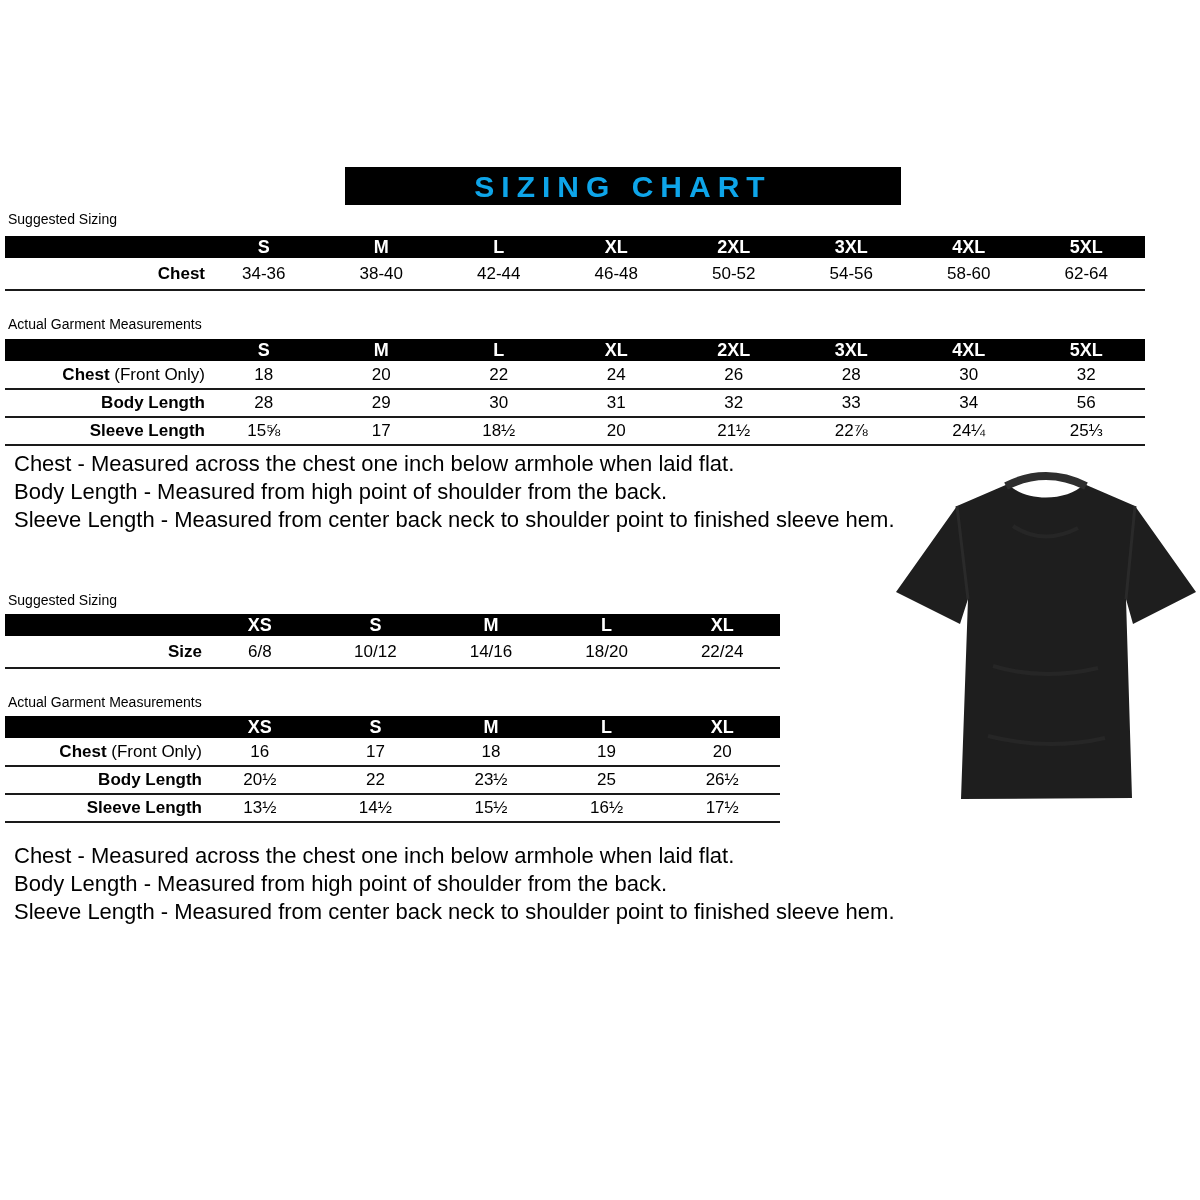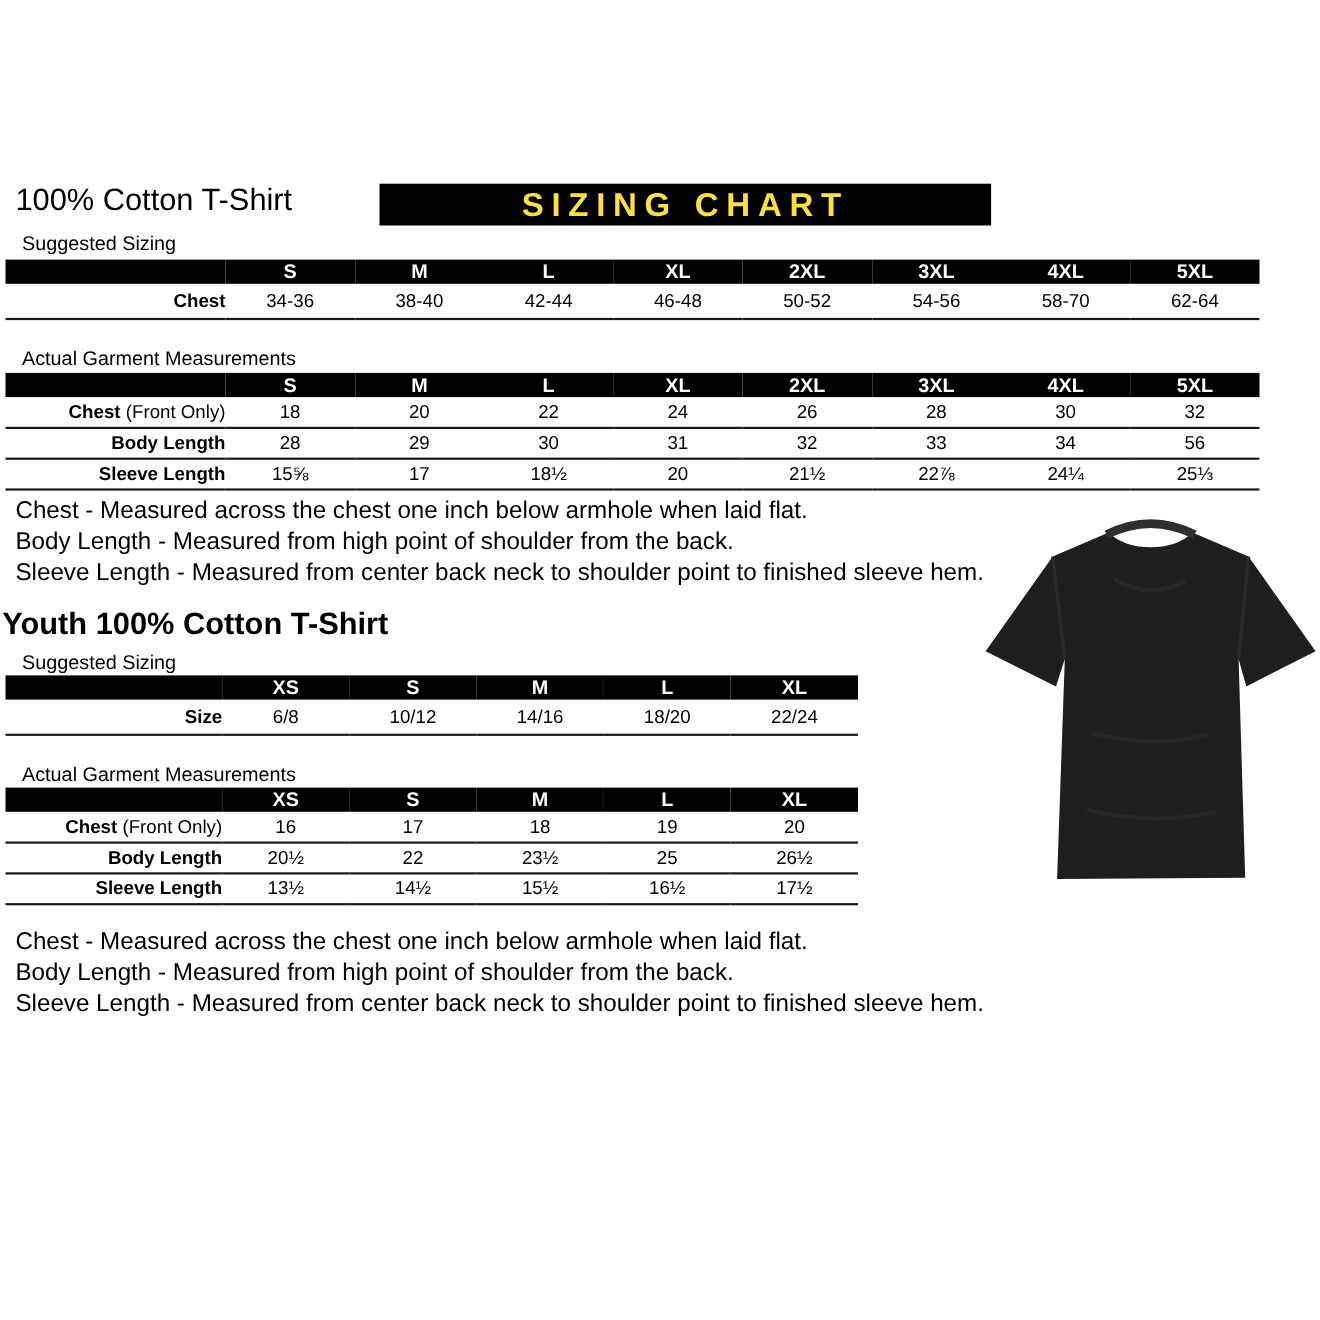--- a/index.html
+++ b/index.html
@@ -10,29 +10,29 @@
     color:#000;
   }
   .page { position:relative; width:1200px; height:1200px; background:#fff; overflow:hidden; }
 
   .adult-title {
     position:absolute; left:14px; top:166px;
     font-size:28px; font-weight:400; white-space:nowrap;
   }
   .banner {
     position:absolute; left:345px; top:167px; width:556px; height:38px;
-    background:#000; color:#fde047;
+    background:#000; color:#0ea5e9;
     font-size:30px; font-weight:700; letter-spacing:7px;
     text-align:center; line-height:39px; white-space:nowrap;
   }
   .youth-title {
     position:absolute; left:2px; top:551px;
     font-size:28px; font-weight:700; white-space:nowrap;
   }
-  .section-label { position:absolute; left:20px; font-size:18px; white-space:nowrap; }
+  .section-label { position:absolute; left:8px; font-size:14px; white-space:nowrap; }
 
   table.size-table {
     position:absolute; left:5px;
     border-collapse:collapse; table-layout:fixed;
   }
   .size-table th {
     background:#000; color:#fff;
     font-size:18px; font-weight:700;
     height:22px; padding:0; text-align:center; vertical-align:middle;
   }
@@ -48,21 +48,20 @@
   .notes { position:absolute; left:14px; font-size:22px; }
   .notes .note-line { height:28px; line-height:28px; white-space:nowrap; }
 
   .tshirt-wrap { position:absolute; left:893px; top:466px; width:306px; height:350px; }
 </style>
 </head>
 <body>
 
 <div class="page">
 
-  <div class="adult-title">100% Cotton T-Shirt</div>
   <div class="banner">SIZING CHART</div>
   <div class="section-label" style="top:211px">Suggested Sizing</div>
 
   <table class="size-table" style="top:236px; width:1140px">
     <colgroup>
         <col style="width:200px">
         <col>
         <col>
         <col>
         <col>
@@ -86,21 +85,21 @@
     </thead>
     <tbody>
       <tr class="tall">
         <td class="rowlabel">Chest</td>
         <td>34-36</td>
         <td>38-40</td>
         <td>42-44</td>
         <td>46-48</td>
         <td>50-52</td>
         <td>54-56</td>
-        <td>58-70</td>
+        <td>58-60</td>
         <td>62-64</td>
       </tr>
     </tbody>
   </table>
 
   <div class="section-label" style="top:316px">Actual Garment Measurements</div>
 
   <table class="size-table" style="top:339px; width:1140px">
     <colgroup>
         <col style="width:200px">
@@ -162,21 +161,20 @@
       </tr>
     </tbody>
   </table>
 
   <div class="notes" style="top:450px">
     <div class="note-line">Chest - Measured across the chest one inch below armhole when laid flat.</div>
     <div class="note-line">Body Length - Measured from high point of shoulder from the back.</div>
     <div class="note-line">Sleeve Length - Measured from center back neck to shoulder point to finished sleeve hem.</div>
   </div>
 
-  <div class="youth-title">Youth 100% Cotton T-Shirt</div>
   <div class="section-label" style="top:592px">Suggested Sizing</div>
 
   <table class="size-table" style="top:614px; width:775px">
     <colgroup>
         <col style="width:197px">
         <col>
         <col>
         <col>
         <col>
         <col>

